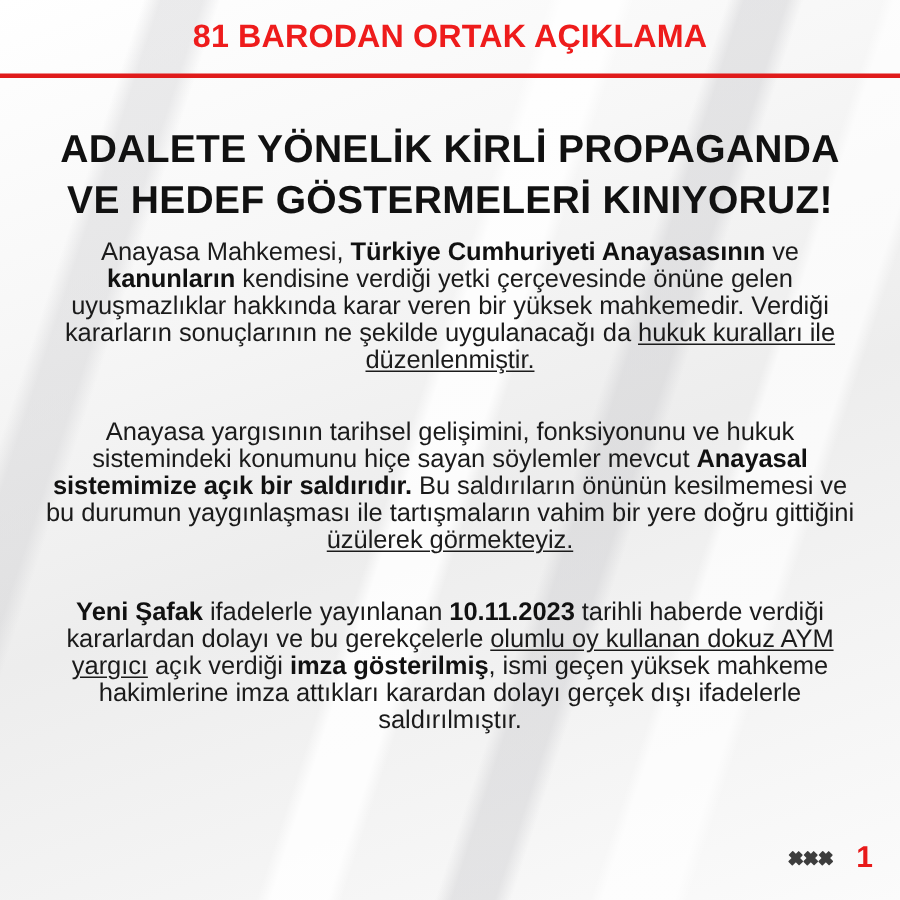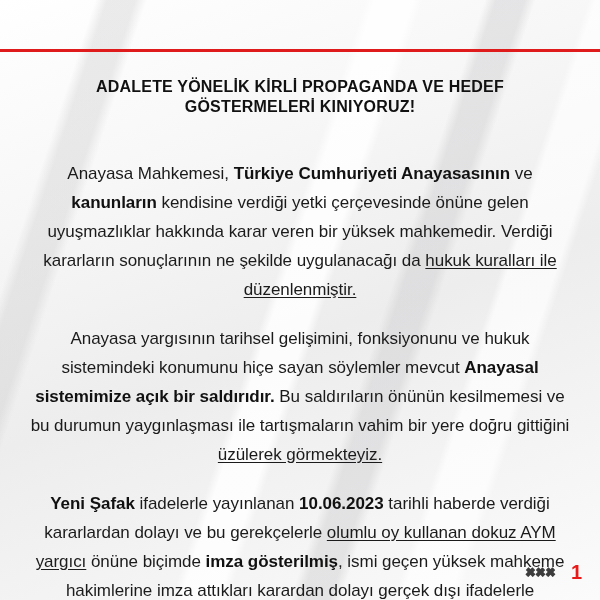--- a/index.html
+++ b/index.html
@@ -67,42 +67,42 @@
   }
 
   .headline {
     position: absolute;
     top: 66px;
     left: 34px;
     width: 532px;
     text-align: center;
     color: #111111;
     font-weight: bold;
-    font-size: 16px;
+    font-size: 26px;
     line-height: 1.28;
     letter-spacing: 0.2px;
   }
 
   
   .body-block {
     position: absolute;
     top: 142px;
     left: 30px;
     width: 540px;
   }
 
   .para {
     text-align: center;
     color: #1b1b1b;
     font-size: 17px;
-    line-height: 29px;
+    line-height: 18px;
     letter-spacing: -0.05px;
   }
   .para + .para {
-    margin-top: 20px;
+    margin-top: 30px;
   }
 
   .para b {
     font-weight: bold;
     color: #111;
   }
   .para u {
     text-decoration: underline;
     text-underline-offset: 2px;
   }
@@ -160,29 +160,30 @@
   }
 </style>
 </head>
 <body>
 
 <div id="poster">
   <div class="streaks"></div>
 
   <div class="content">
 
+    <div class="kicker">81 BARODAN ORTAK AÇIKLAMA</div>
 
     <div class="rule"></div>
 
     <h1 class="headline">ADALETE YÖNELİK KİRLİ PROPAGANDA VE HEDEF GÖSTERMELERİ KINIYORUZ!</h1>
 
     <div class="body-block">
       <p class="para"><span>Anayasa Mahkemesi, </span><b>Türkiye Cumhuriyeti Anayasasının</b><span> ve </span><b>kanunların</b><span> kendisine verdiği yetki çerçevesinde önüne gelen uyuşmazlıklar hakkında karar veren bir yüksek mahkemedir. Verdiği kararların sonuçlarının ne şekilde uygulanacağı da </span><u>hukuk kuralları ile düzenlenmiştir. </u></p>
       <p class="para"><span>Anayasa yargısının tarihsel gelişimini, fonksiyonunu ve hukuk sistemindeki konumunu hiçe sayan söylemler mevcut </span><b>Anayasal sistemimize açık bir saldırıdır.</b><span> Bu saldırıların önünün kesilmemesi ve bu durumun yaygınlaşması ile tartışmaların vahim bir yere doğru gittiğini </span><u>üzülerek görmekteyiz. </u></p>
-      <p class="para"><b>Yeni Şafak</b><span> ifadelerle yayınlanan </span><b>10.06.2023</b><span> tarihli haberde verdiği kararlardan dolayı ve bu gerekçelerle </span><u>olumlu oy kullanan dokuz AYM yargıcı</u><span> önüne biçimde </span><b>imza gösterilmiş</b><span>, ismi geçen yüksek mahkeme hakimlerine imza attıkları karardan dolayı gerçek dışı ifadelerle saldırılmıştır.</span></p>
+      <p class="para"><b>Yeni Şafak</b><span> ifadelerle yayınlanan </span><b>10.11.2023</b><span> tarihli haberde verdiği kararlardan dolayı ve bu gerekçelerle </span><u>olumlu oy kullanan dokuz AYM yargıcı</u><span> açık verdiği </span><b>imza gösterilmiş</b><span>, ismi geçen yüksek mahkeme hakimlerine imza attıkları karardan dolayı gerçek dışı ifadelerle saldırılmıştır.</span></p>
     </div>
 
     <div class="pager">
       <span class="chevrons">
         <i class="chev"></i>
         <i class="chev"></i>
         <i class="chev"></i>
       </span>
       <span class="page-number">1</span>
     </div>

